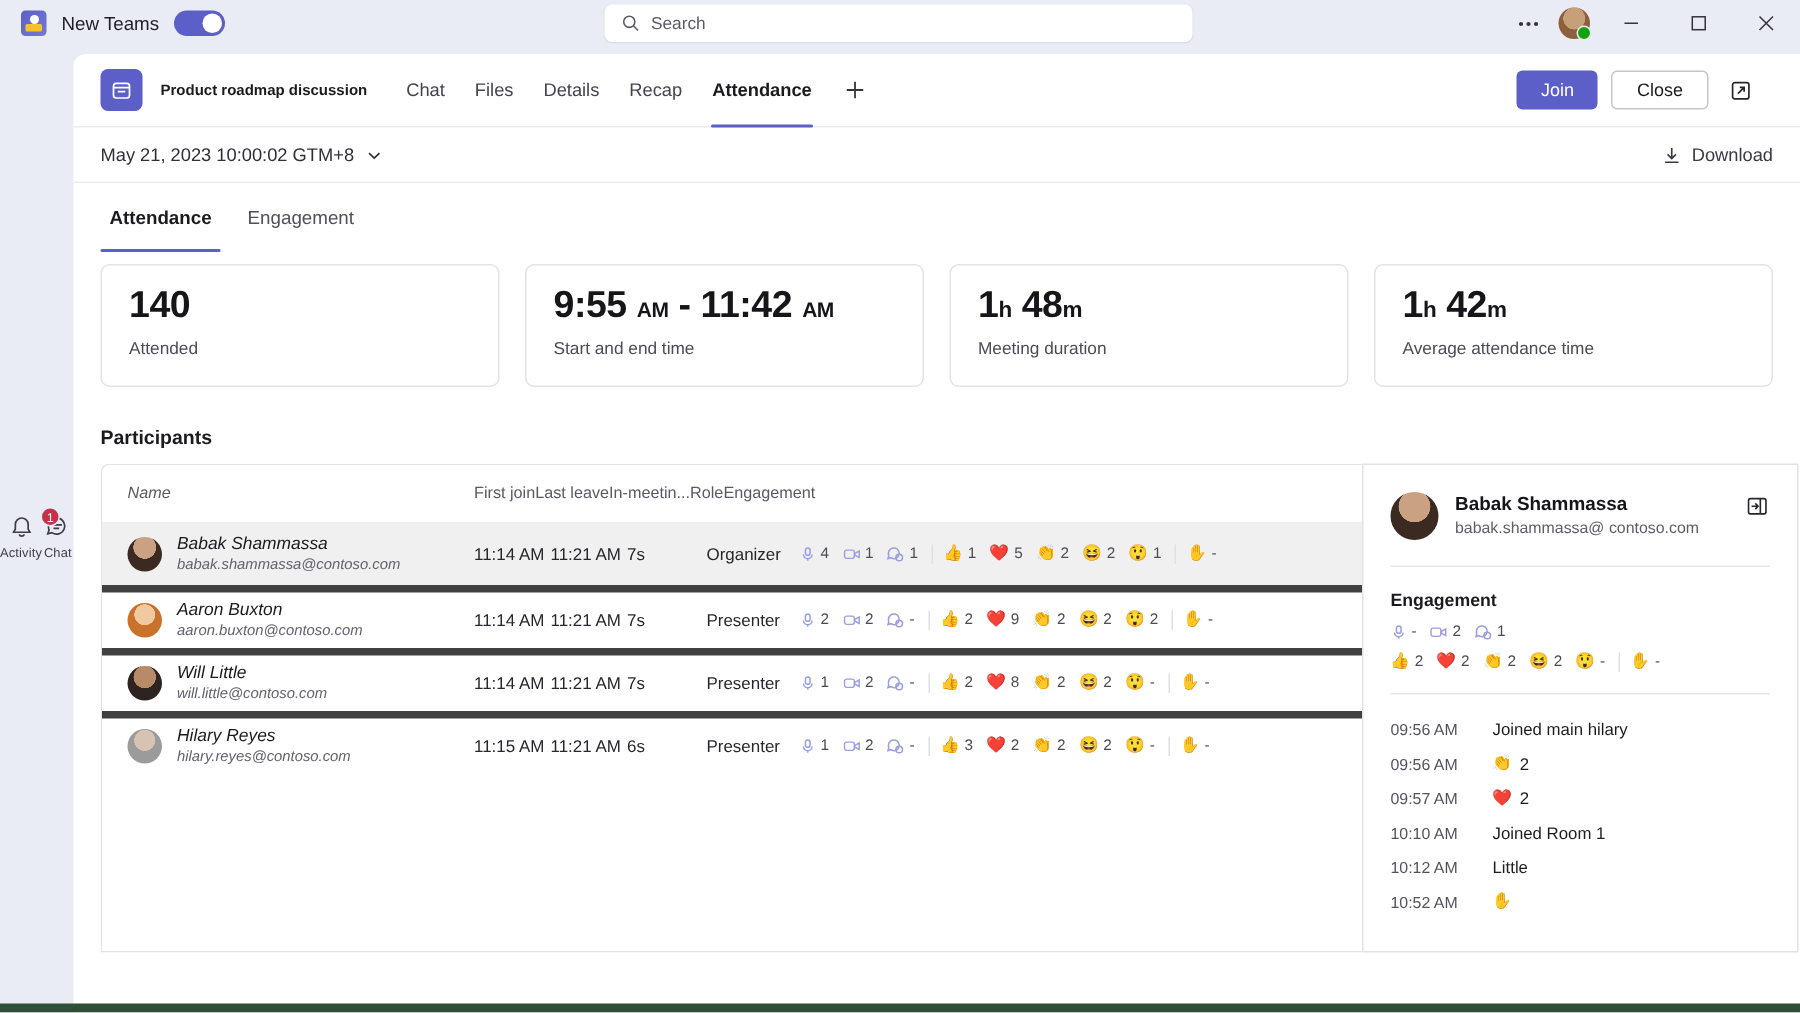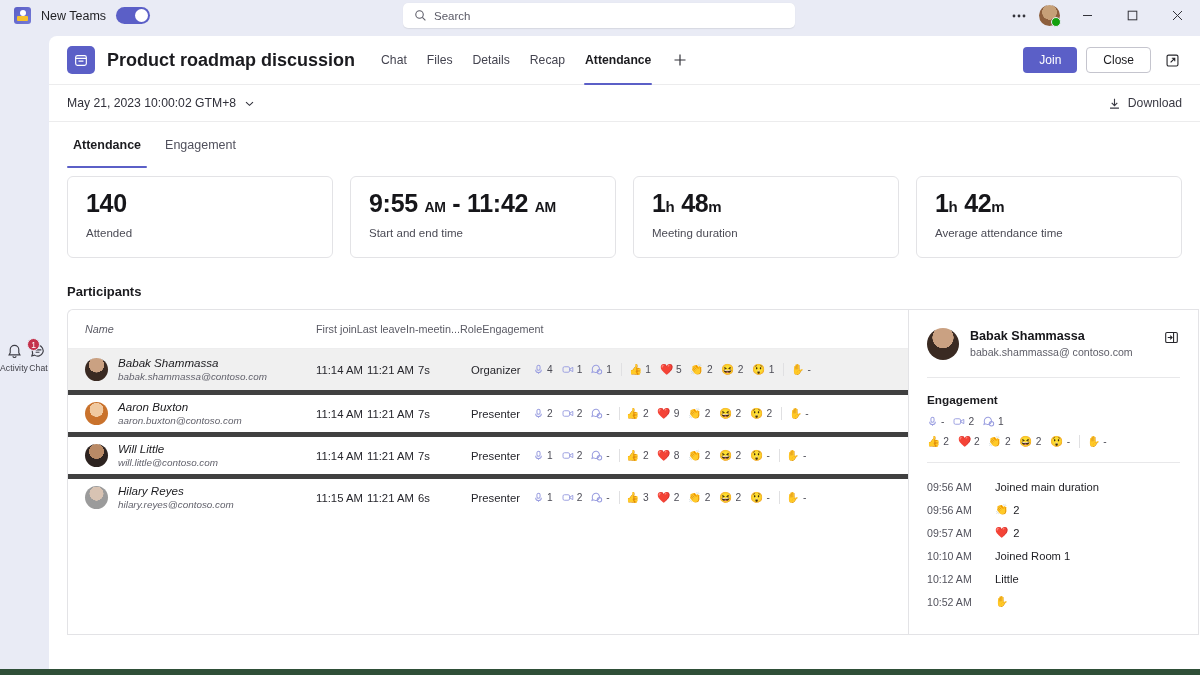--- a/index.html
+++ b/index.html
@@ -96,33 +96,33 @@
 
   
   .mhead {
     position:relative; height:49px; display:flex; align-items:center;
     padding:0 0 0 18px; border-bottom:1px solid #ececed;
   }
   .mhead-icon {
     width:28px; height:28px; border-radius:5px; background:#5b5fc7;
     display:flex; align-items:center; justify-content:center; flex:none; margin-right:12px;
   }
-  .mtitle { font-size:18px; font-weight:bold; color:#1b1b1f; margin-right:16px; white-space:nowrap;}
+  .mtitle { font-size:10px; font-weight:bold; color:#1b1b1f; margin-right:16px; white-space:nowrap;}
   .mtabs { display:flex; align-items:center; gap:0; height:49px; }
   .mtab {
     font-size:12.2px; color:#444450; padding:0 10px; height:49px;
     display:flex; align-items:center; cursor:pointer; position:relative; white-space:nowrap;
   }
   .mtab.active { color:#1b1b1f; font-weight:bold; }
   .mtab.active::after{
     content:""; position:absolute; left:9px; right:9px; bottom:0; height:2px;
     background:#5b5fc7; border-radius:2px;
   }
   .mtab-add { padding:0 12px; cursor:pointer; color:#33333a; display:flex; align-items:center; height:49px;}
-  .mhead-right { margin-left:auto; display:flex; align-items:center; gap:9px; padding-right:16px;}
+  .mhead-right { margin-left:auto; display:flex; align-items:center; gap:9px; padding-right:28px;}
   .btn {
     height:26px; border-radius:4px; font-size:12px; display:flex; align-items:center;
     justify-content:center; cursor:pointer; padding:0 16px;
   }
   .btn-primary { background:#5b5fc7; color:#fff; }
   .btn-secondary { background:#fff; color:#1b1b1f; border:1px solid #c5c5ce; }
   .popout { width:24px; height:24px; display:flex; align-items:center; justify-content:center; cursor:pointer; color:#26262b;}
 
   
   .daterow {
@@ -789,21 +789,21 @@
               <span class="emo">✋</span>
               <span class="n">-</span>
             </div>
         </div>
 
         <div class="d-div2"></div>
 
         <div class="tl">
           <div class="tl-row">
             <div class="tl-t">09:56 AM</div>
-            <div class="tl-v">Joined main duration</div>
+            <div class="tl-v">Joined main hilary</div>
           </div>
           <div class="tl-row">
             <div class="tl-t">09:56 AM</div>
             <div class="tl-v">
               <span class="emo">👏</span>
               <span>2</span>
             </div>
           </div>
           <div class="tl-row">
             <div class="tl-t">09:57 AM</div>

